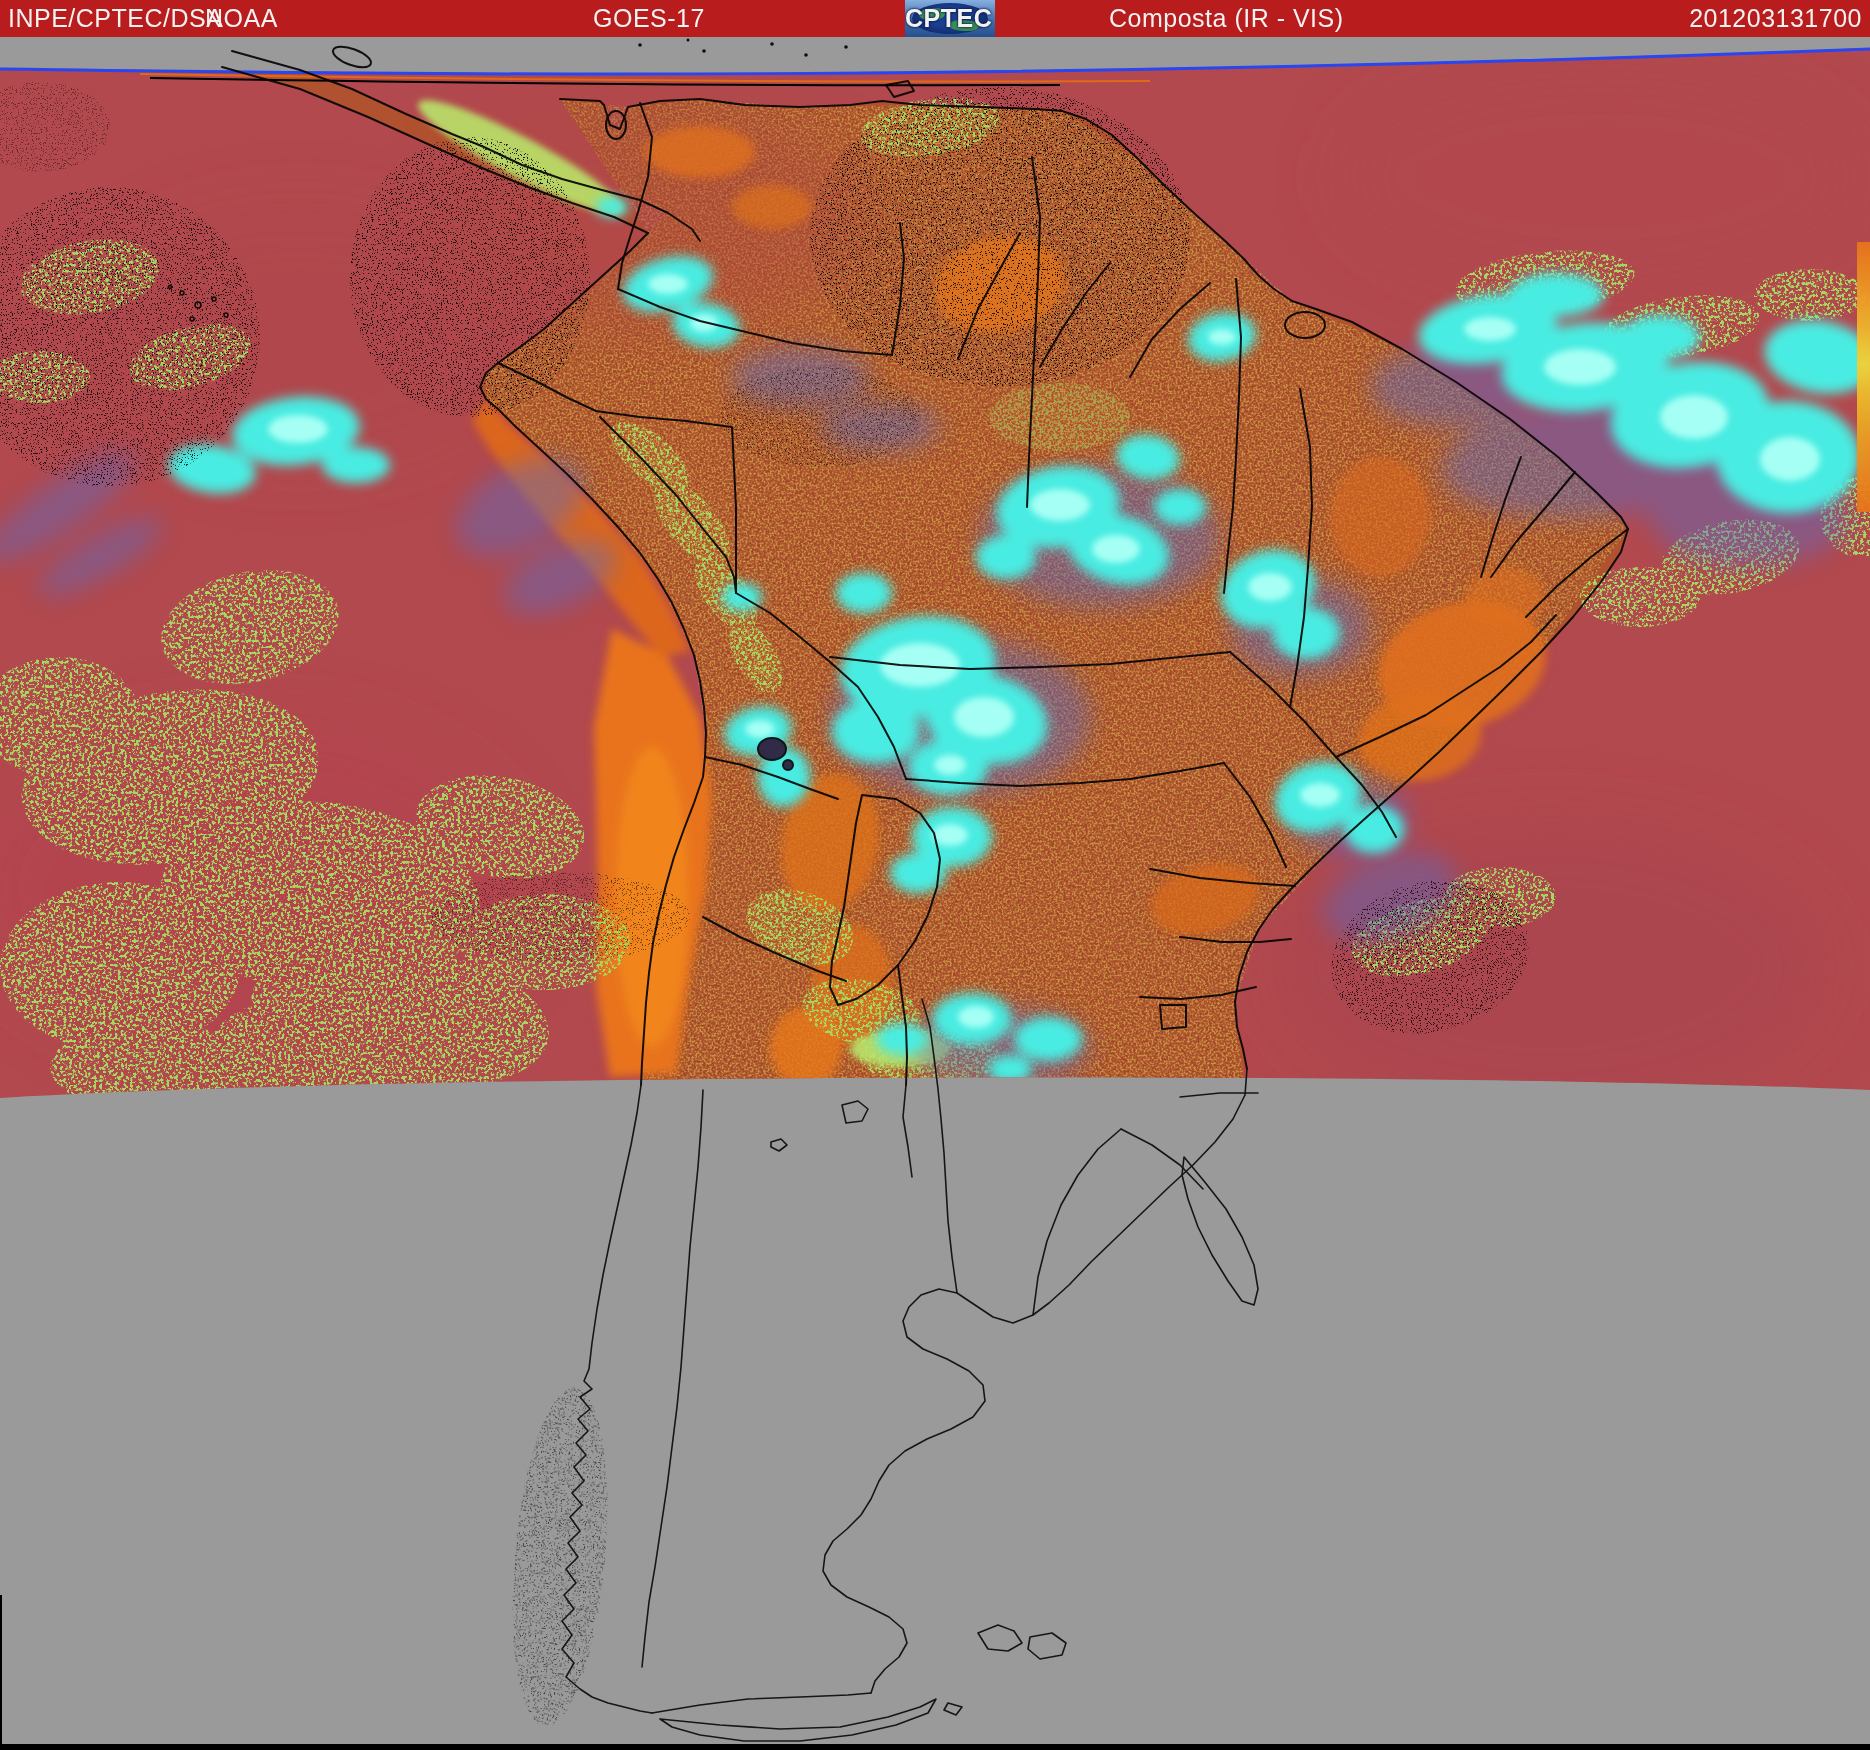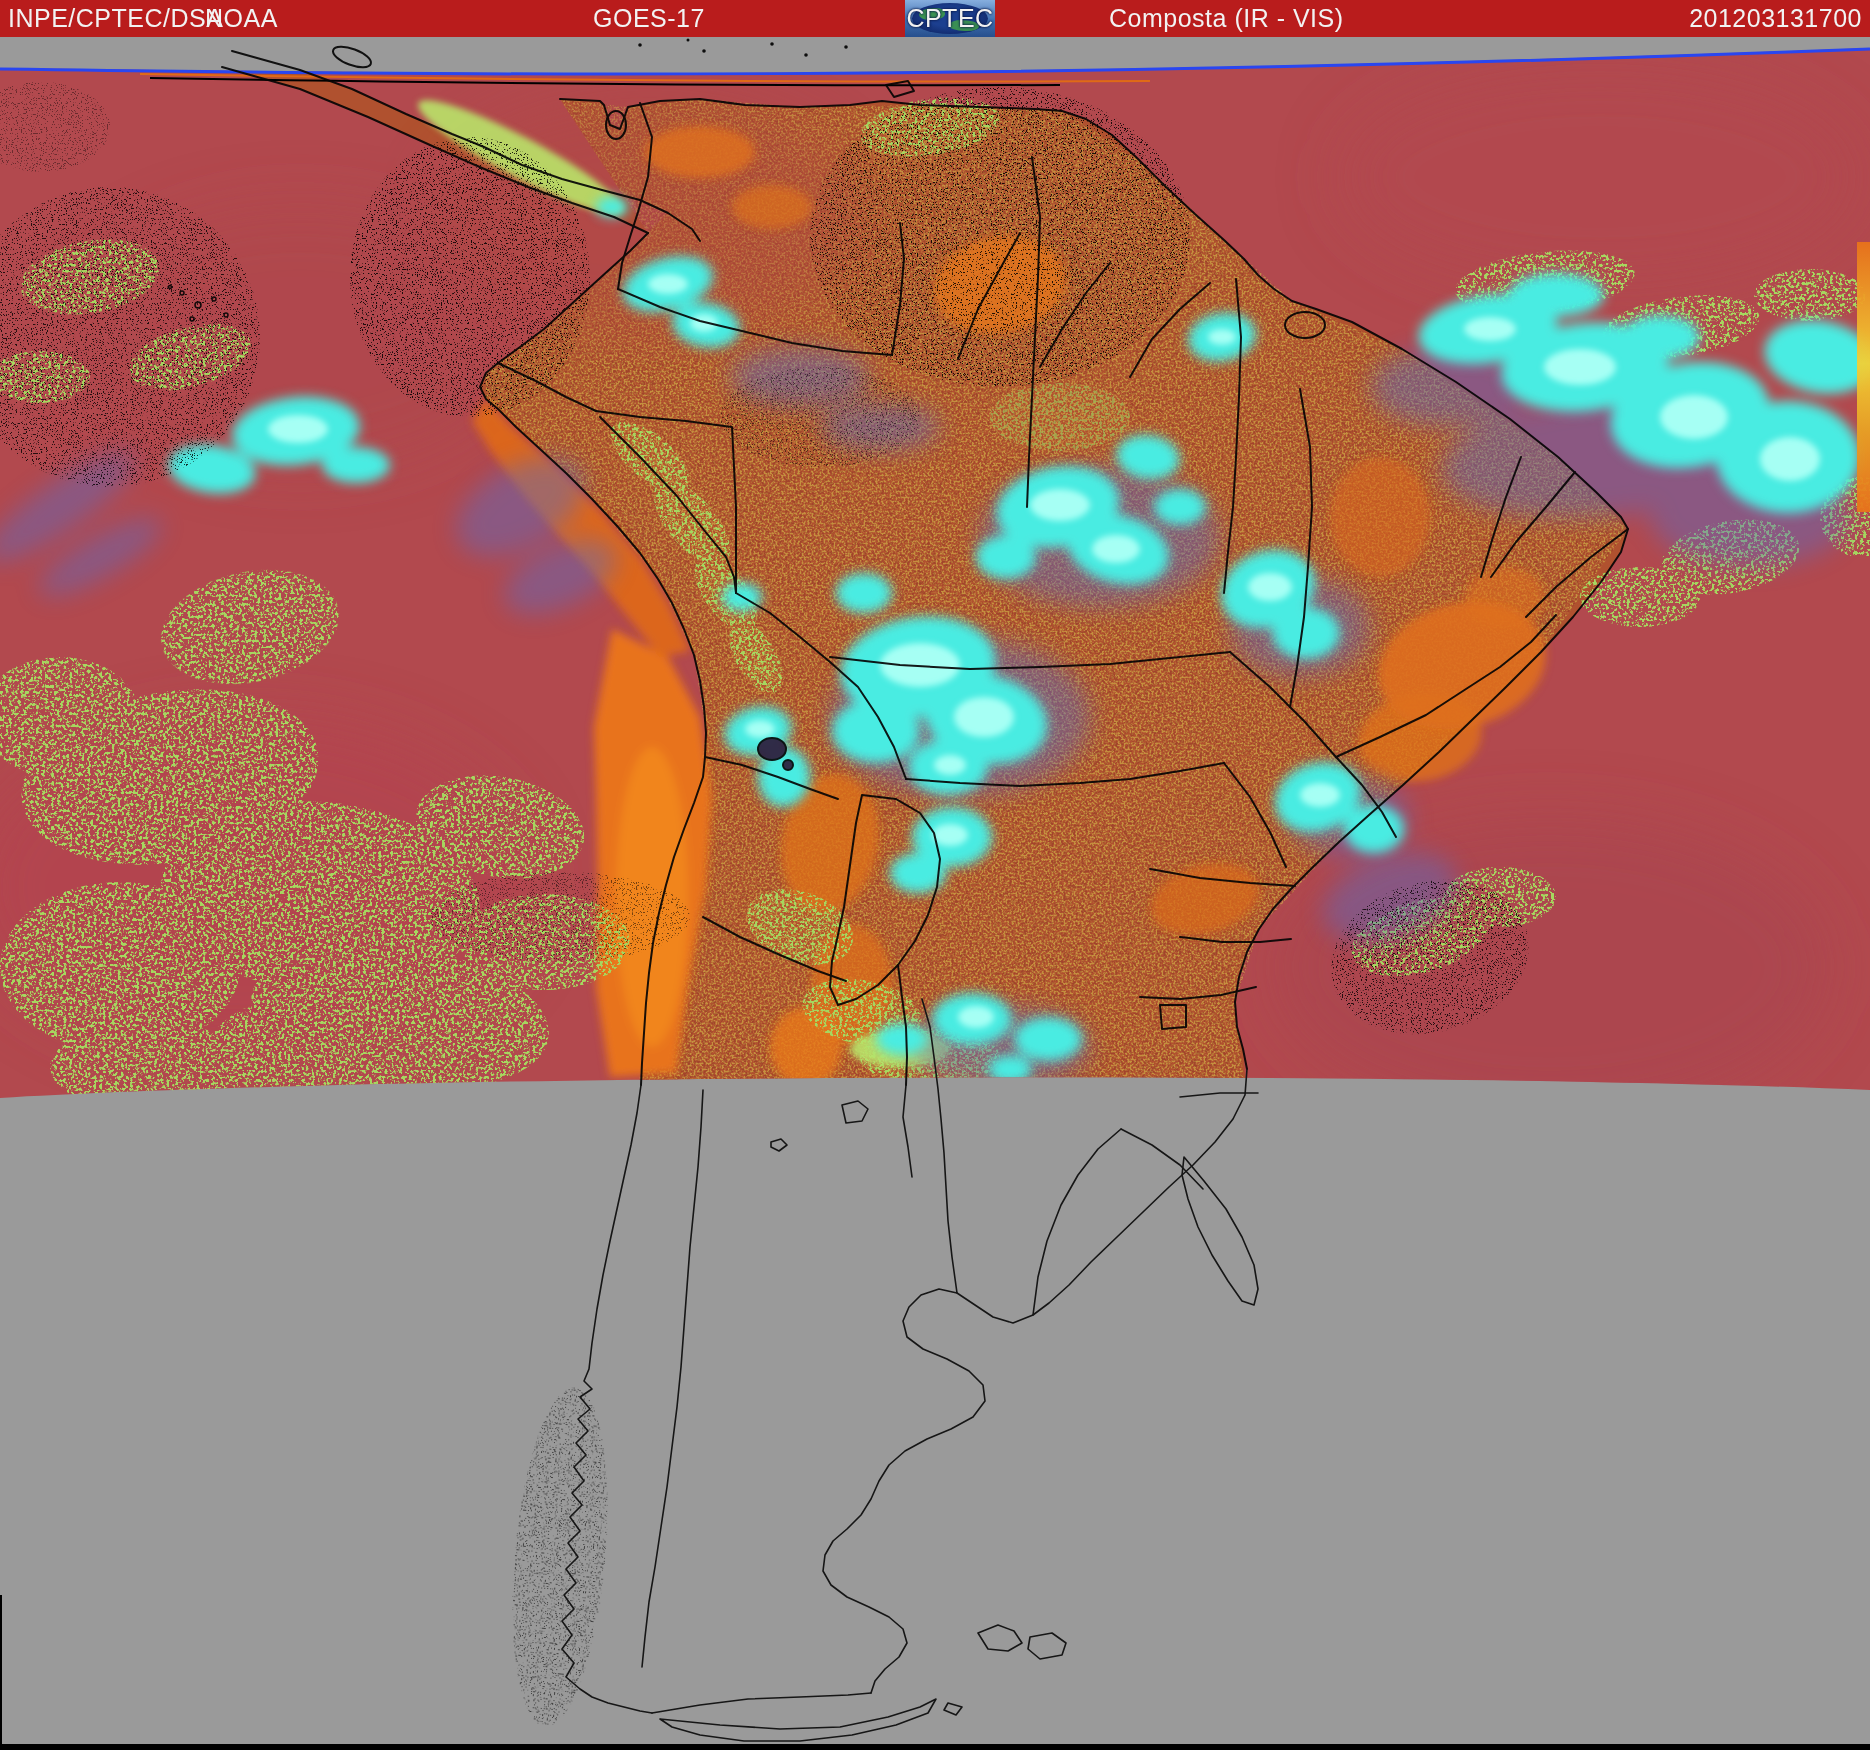--- a/index.html
+++ b/index.html
@@ -14,22 +14,22 @@
   .h-product{left:1085px;margin-left:24px;}
   .h-timestamp{right:8px;text-align:center;}
   .logo{position:absolute;left:905px;top:0;width:90px;height:37px;
         background:linear-gradient(180deg,#86aede 0%,#3f6fb0 55%,#274f8d 100%);overflow:hidden;}
   .logo-globe{position:absolute;left:7px;top:3px;width:76px;height:31px;border-radius:50%;
         background:radial-gradient(ellipse at 50% 45%, #1c3f8f 40%, #122b6e 75%, #0b1e52 100%);}
   .logo-land1{position:absolute;left:14px;top:8px;width:26px;height:12px;border-radius:60% 40% 55% 45%;
         background:#3f9e4a;opacity:.9;}
   .logo-land2{position:absolute;left:44px;top:20px;width:30px;height:11px;border-radius:45% 60% 40% 55%;
         background:#3f9e4a;opacity:.85;}
-  .logo-text{position:absolute;left:0;top:7px;width:90px;text-align:center;color:#fff;
-        font-size:18px;font-weight:normal;letter-spacing:1px;
+  .logo-text{position:absolute;left:0;top:7px;width:82px;text-align:center;color:#fff;
+        font-size:18px;font-weight:bold;letter-spacing:1px;
         text-shadow:0 0 2px #0a1a4a,0 0 3px #0a1a4a;}
   .mapwrap{position:absolute;top:37px;left:0;width:1870px;height:1713px;}
   svg{display:block;}
 </style>
 </head>
 <body>
 
 <div class="stage">
 
   <div class="header">

